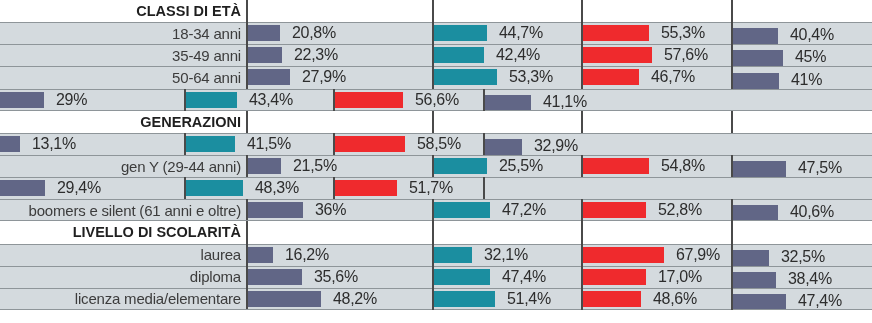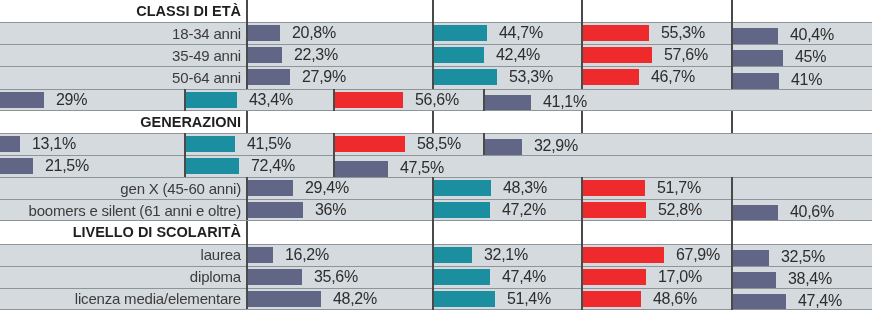--- a/index.html
+++ b/index.html
@@ -196,37 +196,41 @@
       <div class="cell-bar c3 divider">
         <div class="bar red" style="width: 70px;"></div>
         <span class="val">58,5%</span>
       </div>
       <div class="cell-bar c4">
         <div class="bar purple" style="width: 37px;"></div>
         <span class="val">32,9%</span>
       </div>
     </div>
     <div class="row data">
+      <div class="cell-label">
+        <span class="label-text">gen Y (29-44 anni)</span>
+      </div>
       <div class="cell-bar c1 divider">
         <div class="bar purple" style="width: 33px;"></div>
         <span class="val">21,5%</span>
       </div>
       <div class="cell-bar c2 divider">
         <div class="bar teal" style="width: 53px;"></div>
-        <span class="val">72,4%</span>
+        <span class="val">25,5%</span>
+      </div>
+      <div class="cell-bar c3 divider">
+        <div class="bar red" style="width: 66px;"></div>
+        <span class="val">54,8%</span>
       </div>
       <div class="cell-bar c4">
         <div class="bar purple" style="width: 53px;"></div>
         <span class="val">47,5%</span>
       </div>
     </div>
     <div class="row data">
-      <div class="cell-label">
-        <span class="label-text">gen X (45-60 anni)</span>
-      </div>
       <div class="cell-bar c1 divider">
         <div class="bar purple" style="width: 45px;"></div>
         <span class="val">29,4%</span>
       </div>
       <div class="cell-bar c2 divider">
         <div class="bar teal" style="width: 57px;"></div>
         <span class="val">48,3%</span>
       </div>
       <div class="cell-bar c3 divider">
         <div class="bar red" style="width: 62px;"></div>

